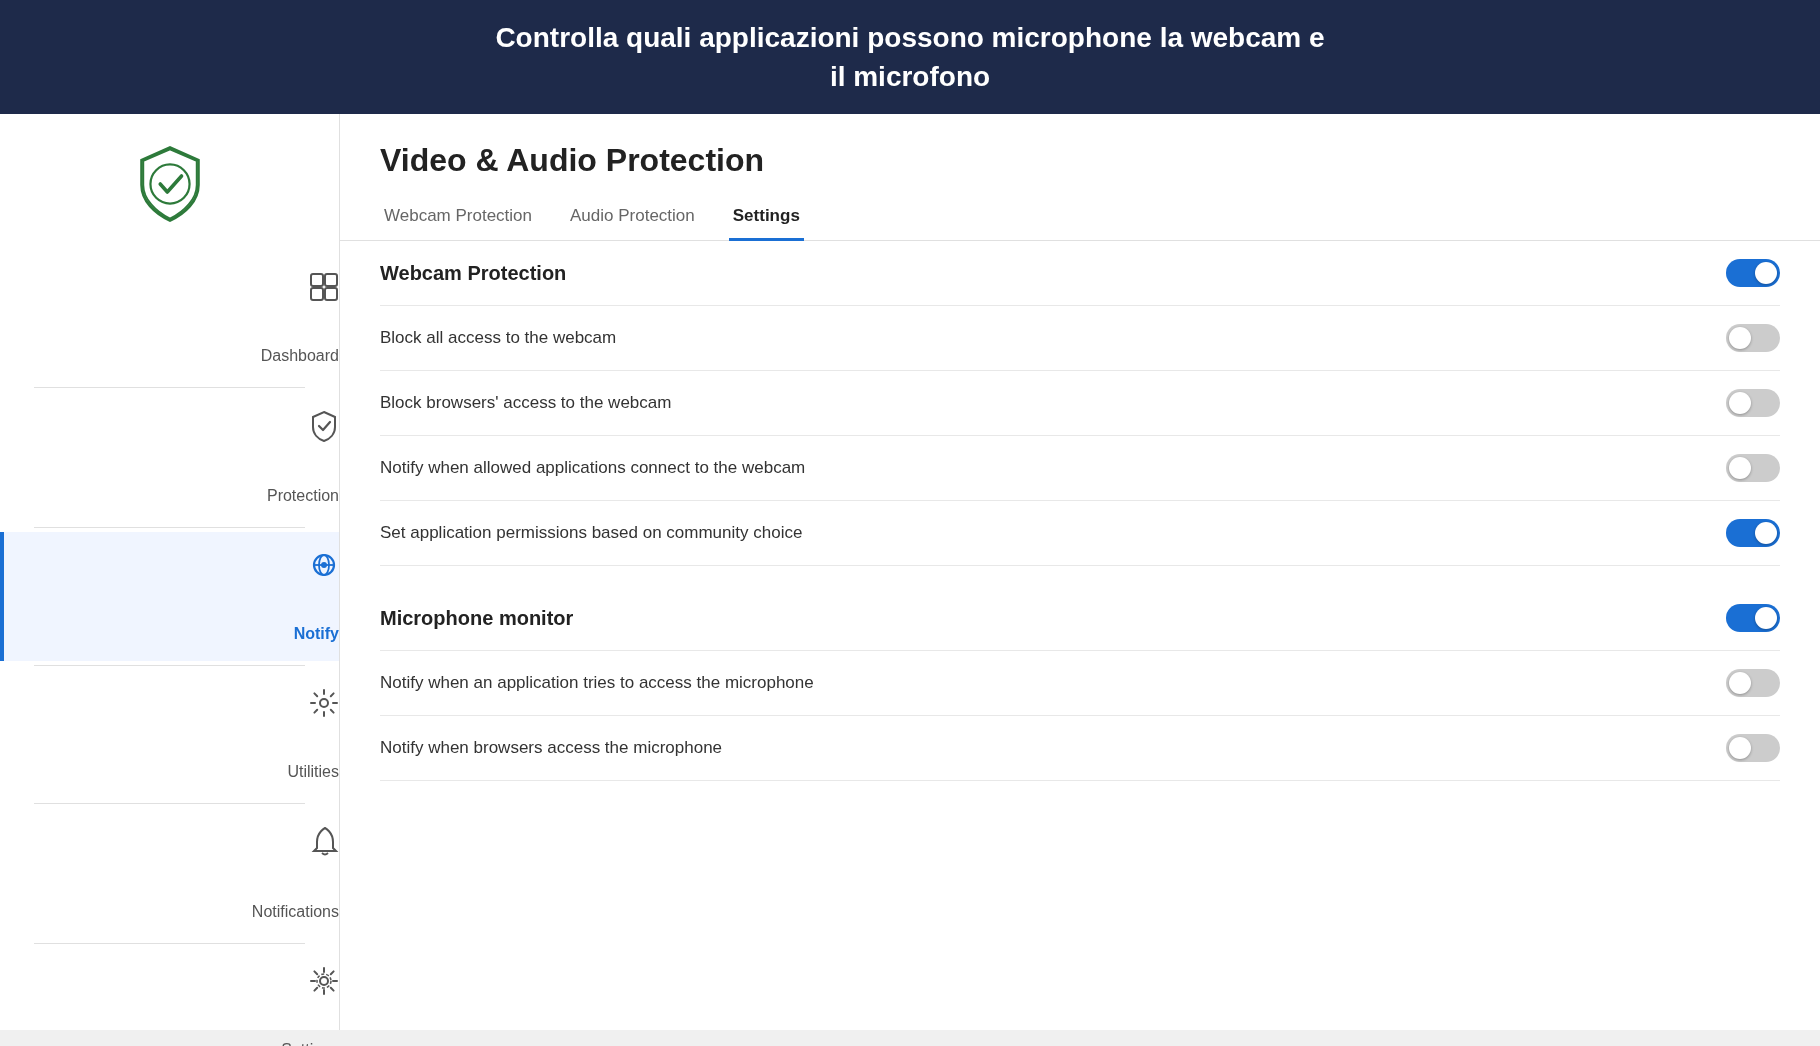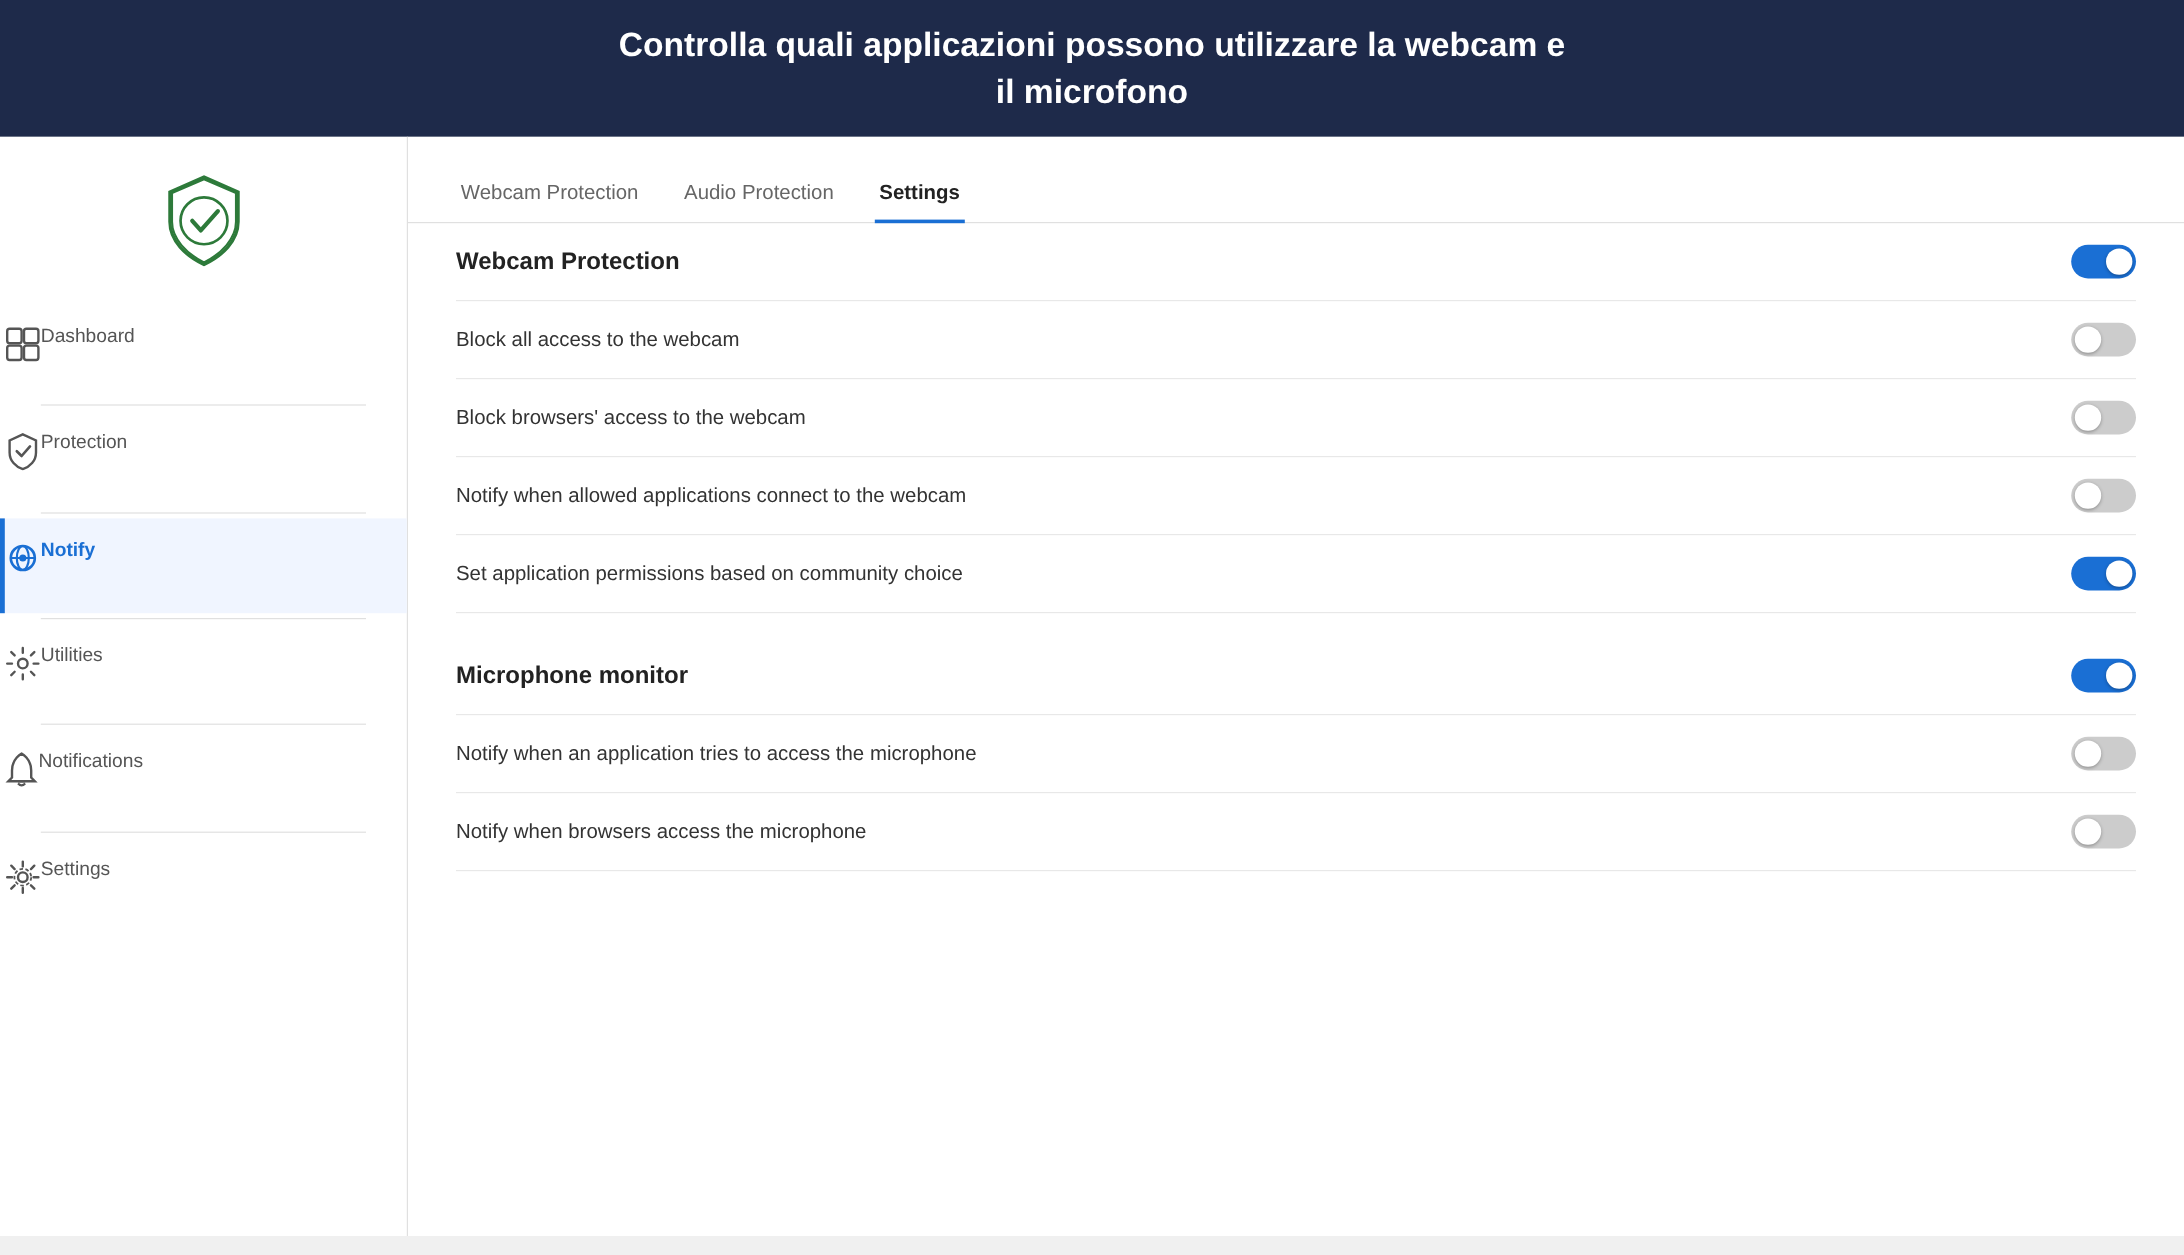--- a/index.html
+++ b/index.html
@@ -55,27 +55,29 @@
     .nav-items {
       width: 100%;
       display: flex;
       flex-direction: column;
       align-items: center;
     }
 
     .nav-item {
       width: 100%;
       display: flex;
-      align-items: flex-start;
+      flex-direction: column;
+      align-items: flex-end;
       padding: 18px 0;
       cursor: pointer;
       color: #555;
       font-size: 18px;
       border-left: 4px solid transparent;
       position: relative;
+      gap: 32px;
     }
 
     .nav-item.active {
       color: #1a6fd4;
       border-left: 4px solid #1a6fd4;
       background: #f0f5ff;
     }
 
     .nav-item .nav-icon {
       margin-bottom: 6px;
@@ -201,21 +203,21 @@
 
     .toggle input:checked + .toggle-slider:before {
       transform: translateX(26px);
     }
   </style>
 </head>
 <body>
 
 <div class="top-banner">
   <span>
-    <span>Controlla quali applicazioni possono utilizzare la webcam e</span><br>
+    <span>Controlla quali applicazioni possono microphone la webcam e</span><br>
     <span>il microfono</span>
   </span>
 </div>
 
 <div class="main-layout">
 
   <div class="sidebar">
 
     <div class="logo-area">
       <svg class="shield-logo" viewBox="0 0 80 90" fill="none" xmlns="http://www.w3.org/2000/svg">
@@ -303,20 +305,21 @@
         </span>
         <span class="nav-label">Settings</span>
       </div>
 
     </div>
   </div>
 
   <div class="content-area">
 
     <div class="page-header">
+      <h1 class="page-title">Video &amp; Audio Protection</h1>
       <div class="tabs">
         <div class="tab">
           <span>Webcam Protection</span>
         </div>
         <div class="tab">
           <span>Audio Protection</span>
         </div>
         <div class="tab active">
           <span>Settings</span>
         </div>

